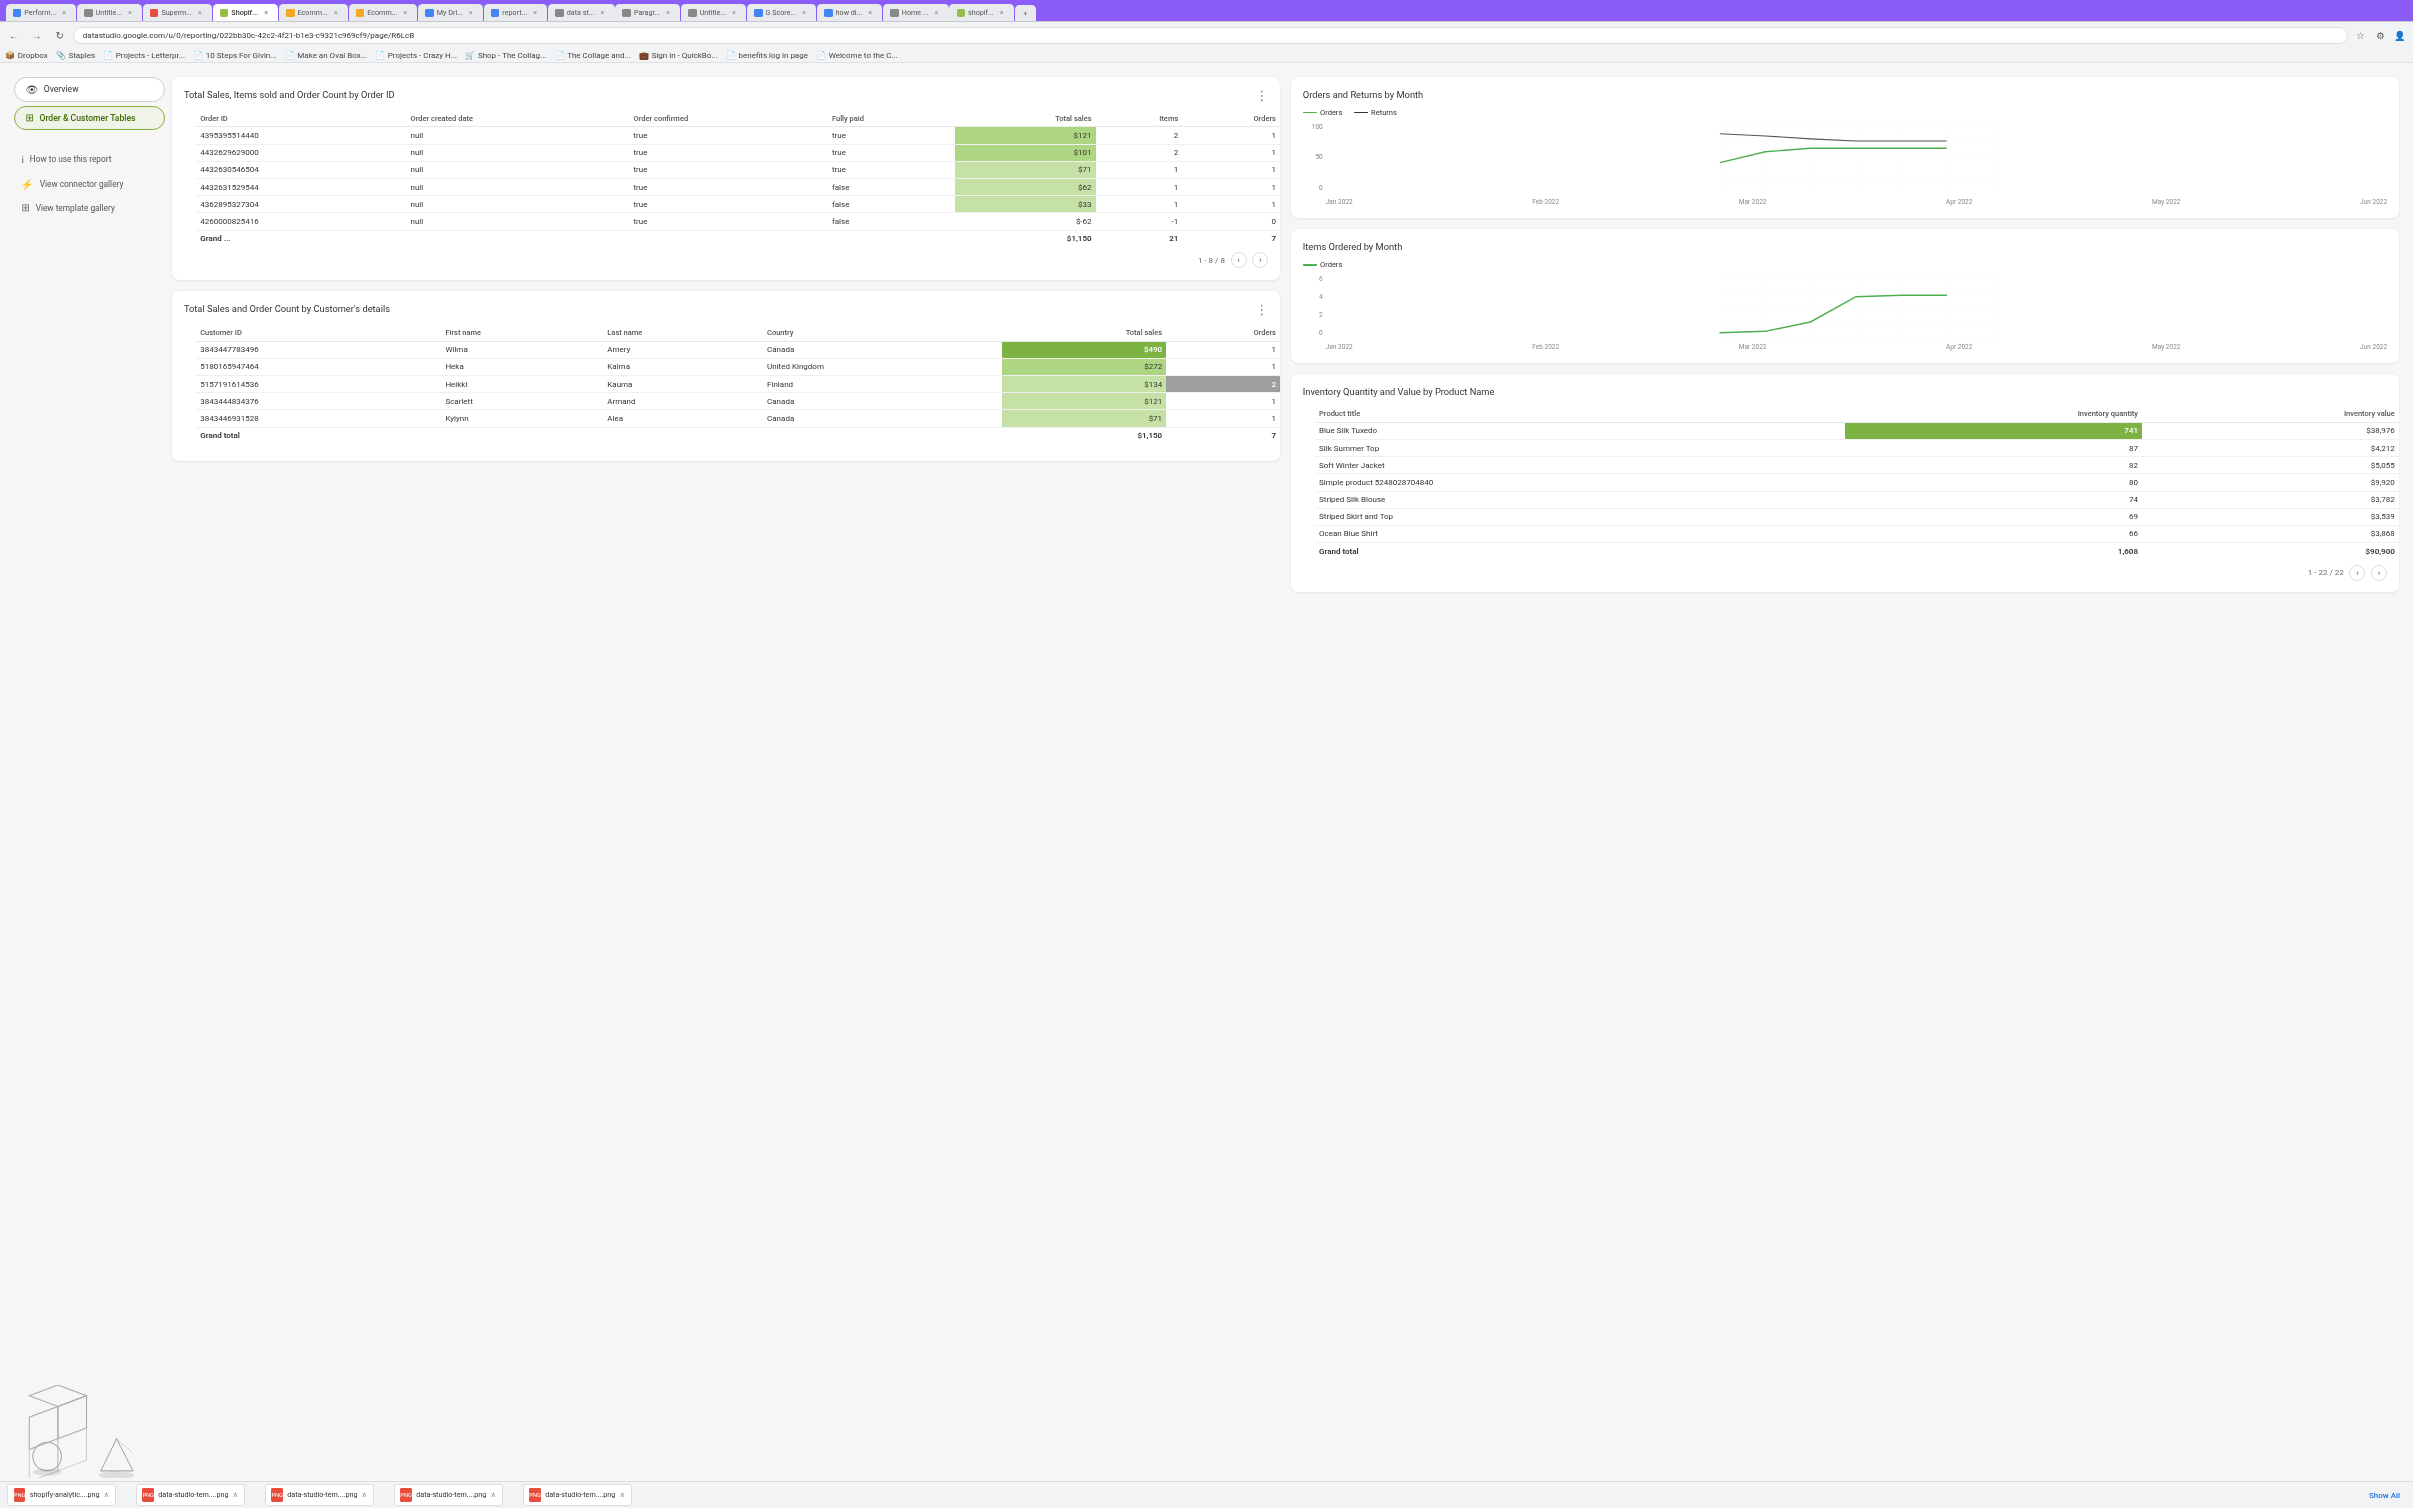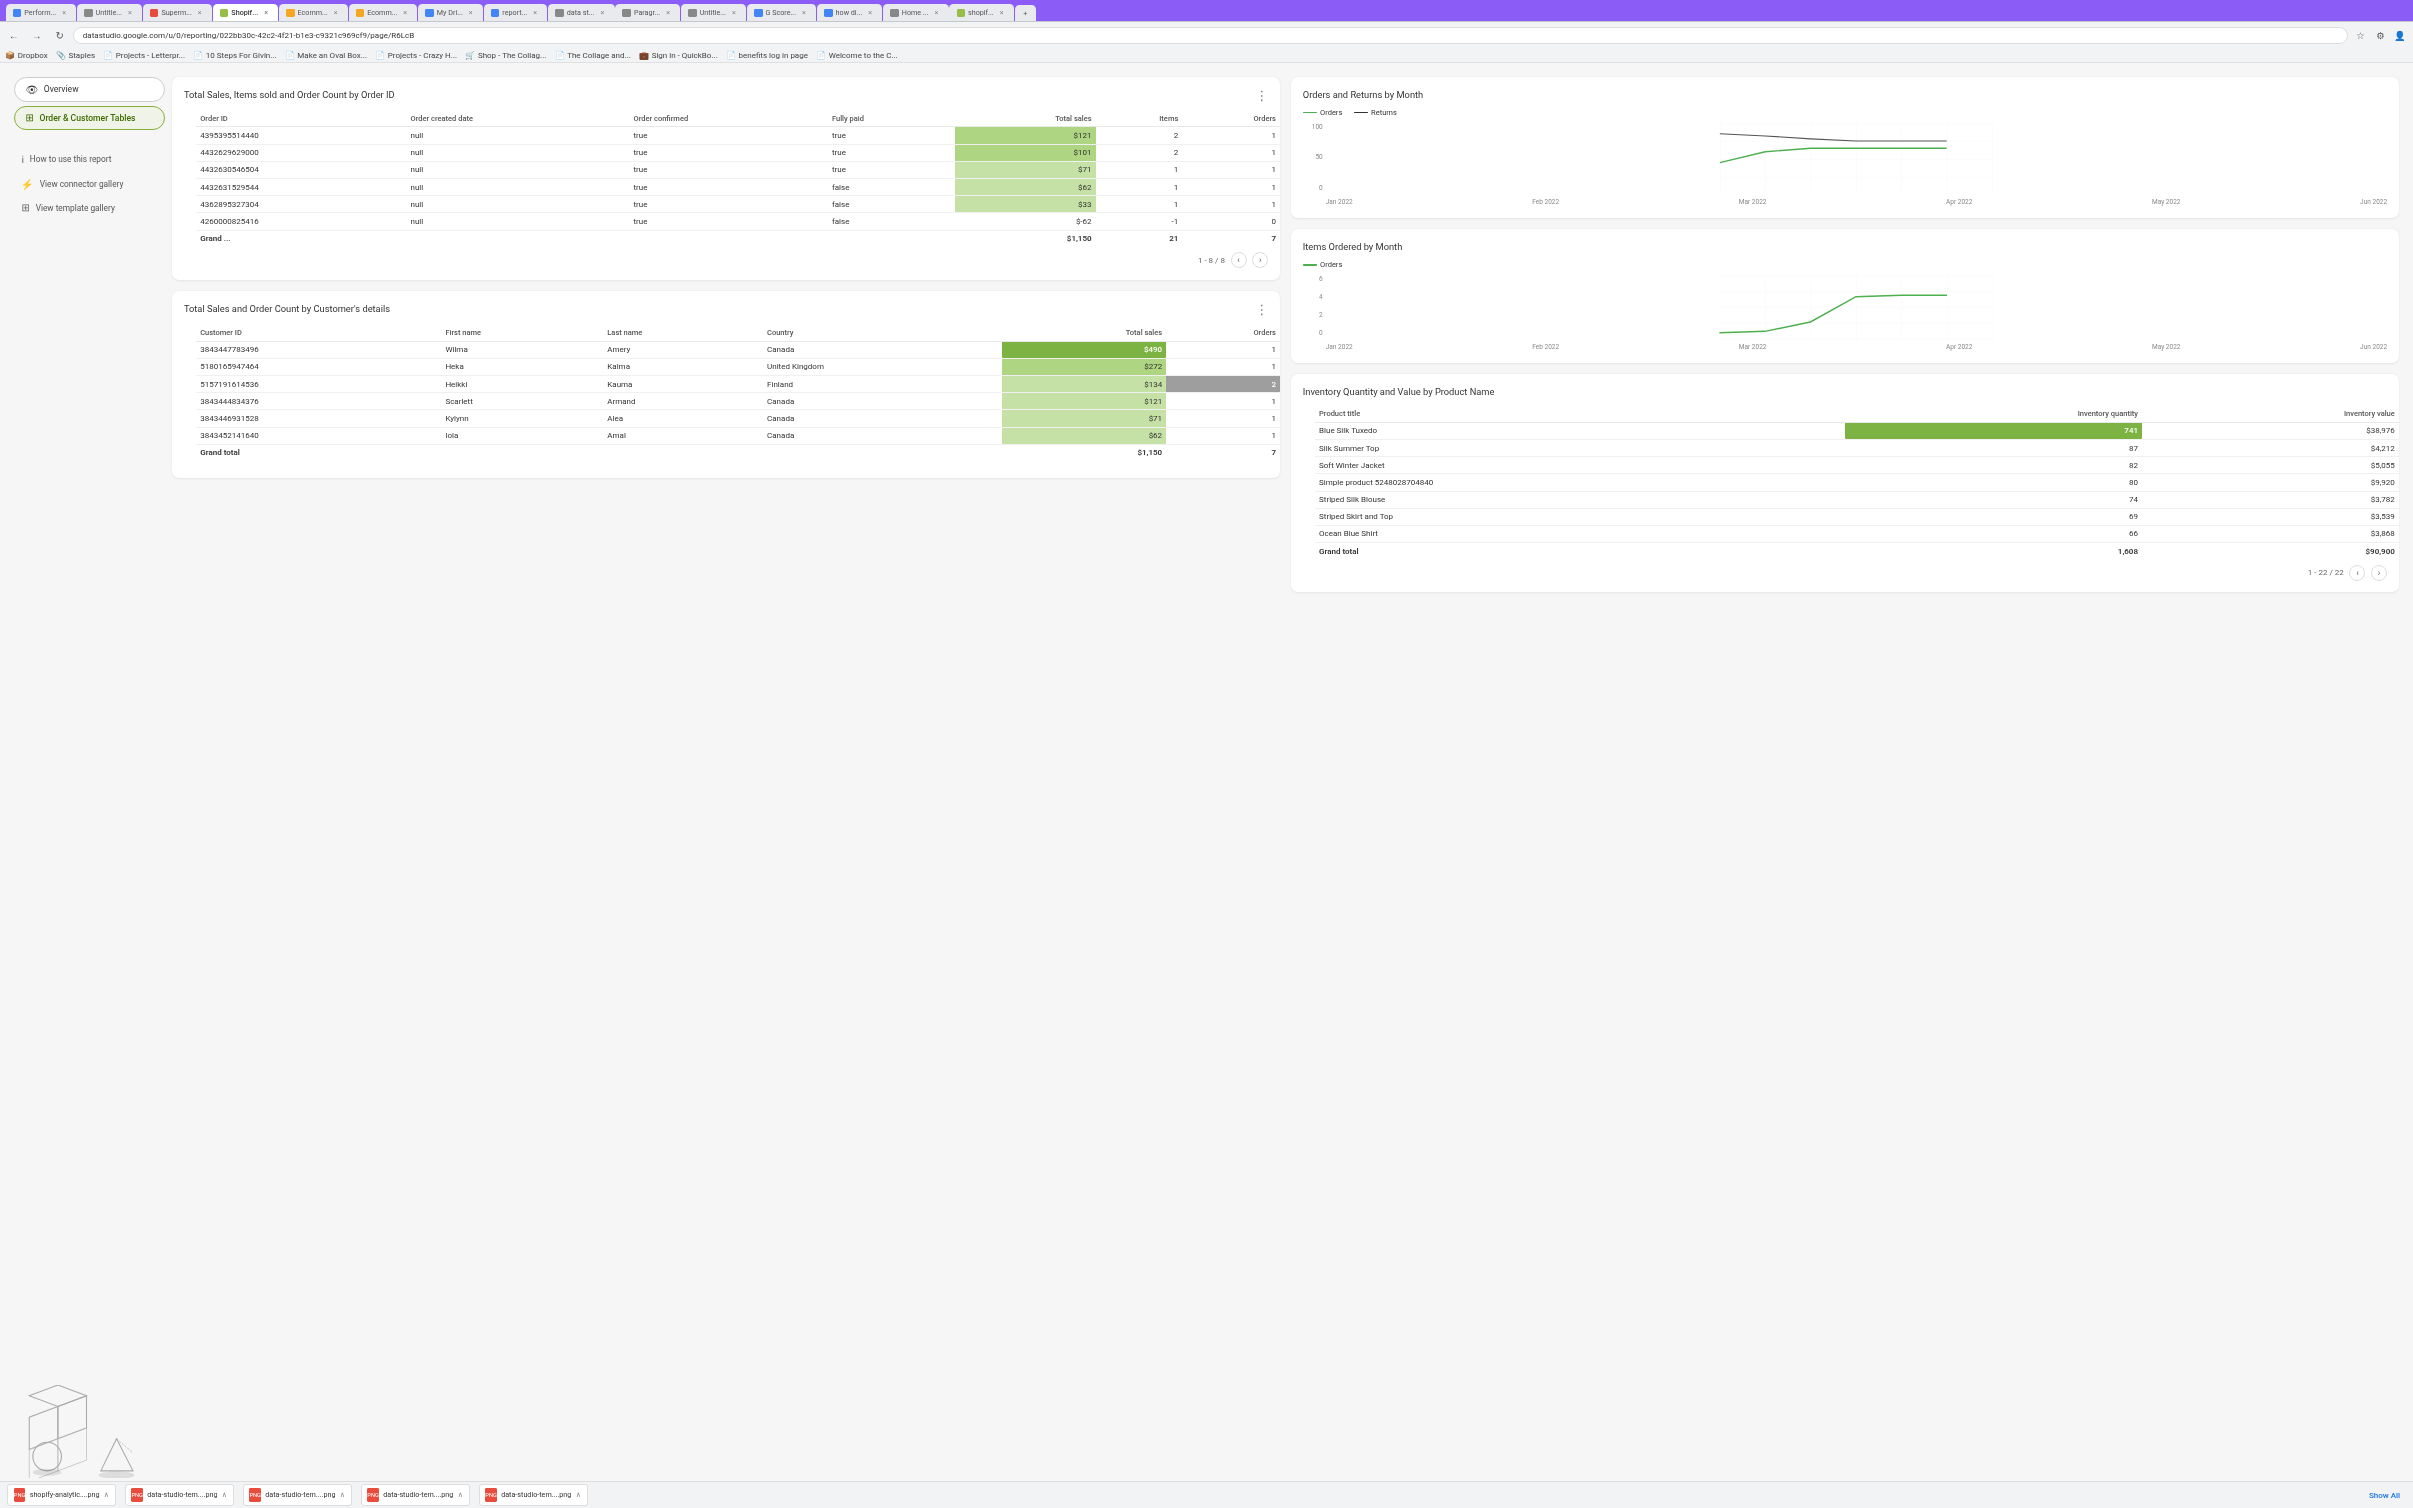--- a/index.html
+++ b/index.html
@@ -706,28 +706,20 @@
     <td class="right ">1</td>
   </tr>
               <tr>
     <td>3843446931528</td>
     <td>Kylynn</td>
     <td>Alea</td>
     <td>Canada</td>
     <td class="right cell-green-light">$71</td>
     <td class="right ">1</td>
   </tr>
-              <tr>
-    <td>3843452141640</td>
-    <td>Iola</td>
-    <td>Amal</td>
-    <td>Canada</td>
-    <td class="right cell-green-light">$62</td>
-    <td class="right ">1</td>
-  </tr>
               <tr class="grand-total">
   <td colspan="4">Grand total</td>
   <td class="right">$1,150</td>
   <td class="right">7</td>
 </tr>
             </tbody>
         </table>
         <div class="table-footer">
         </div>
       </div>
@@ -881,21 +873,21 @@
           <div class="page-nav-btn">‹</div>
           <div class="page-nav-btn">›</div>
         </div>
       </div>
 
     </div>
   </div>
 </div>
 
 <div class="downloads-bar">
-  <div id="downloads-list" style="display:flex;gap:9px;align-items:center">
+  <div id="downloads-list" style="display:flex;gap:20px;align-items:center">
       <div class="download-item">
     <div class="download-icon">PNG</div>
     <span class="download-name">shopify-analytic....png</span>
     <span class="download-chevron">∧</span>
   </div>
       <div class="download-item">
     <div class="download-icon">PNG</div>
     <span class="download-name">data-studio-tem....png</span>
     <span class="download-chevron">∧</span>
   </div>

